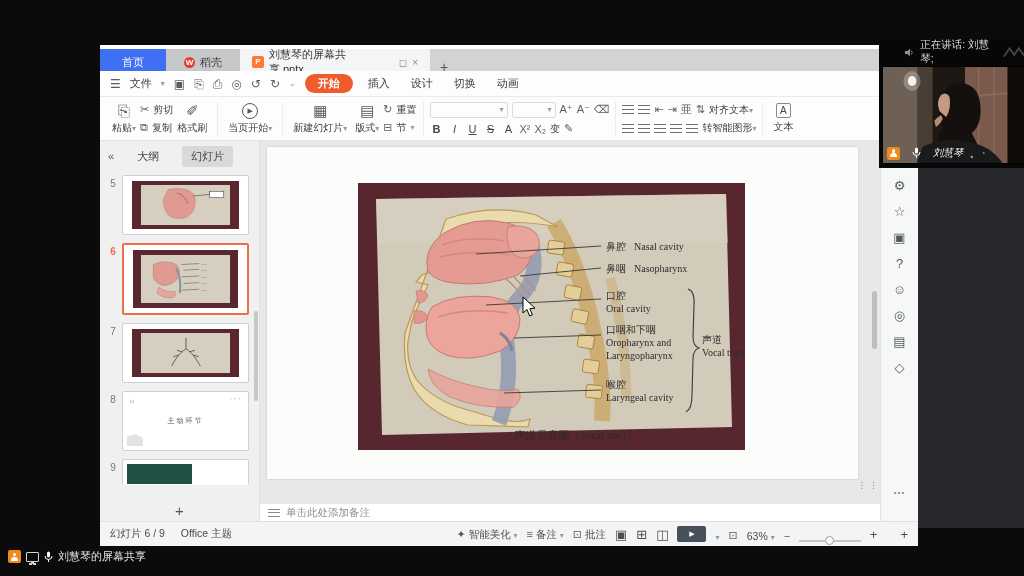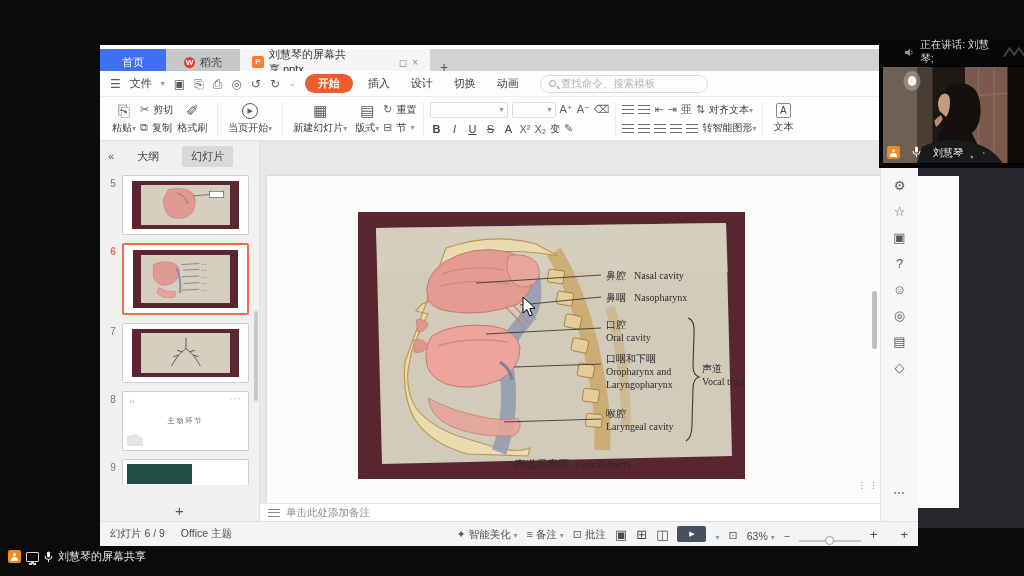--- a/index.html
+++ b/index.html
@@ -69,21 +69,21 @@
   .tphoto { position:absolute; inset:5px 9px; background:#5a2731; }
   .tpaper { position:absolute; inset:9% 8%; background:#d6cebf; }
   .quote-mark { position:absolute; left:6px; top:4px; color:#bdbdbd; font-size:13px; font-family:"Liberation Serif",serif; }
   .quote-dots { position:absolute; right:6px; top:1px; color:#b5b5b5; font-size:10px; letter-spacing:1px; }
   .quote-text { position:absolute; left:0; right:0; top:24px; text-align:center; font-size:7px; color:#555; letter-spacing:2px; }
   .quote-corner { position:absolute; left:4px; bottom:4px; width:16px; height:12px; background:#e3e3e3; clip-path:polygon(0 100%,100% 100%,100% 35%,55% 0,0 20%); }
   .teal-img { position:absolute; left:4px; top:4px; width:52%; height:20px; background:#1f4f45; }
   .sb-scroll { position:absolute; right:1px; top:170px; width:4px; height:90px; background:#c7c7c7; border-radius:2px; }
 
   .canvas { flex:1; background:#e7e8e9; position:relative; }
-  .slide { position:absolute; left:7px; top:6px; width:692px; height:332px; background:#fcfcfb; box-shadow:0 0 2px rgba(0,0,0,.18);margin-top:29px; }
+  .slide { position:absolute; left:7px; top:6px; width:591px; height:332px; background:#fcfcfb; box-shadow:0 0 2px rgba(0,0,0,.18); }
   .photo { position:absolute; left:91px; top:36px; width:387px; height:267px; }
   .canvas-scroll { position:absolute; right:3px; top:150px; width:5px; height:58px; background:#bdbdbd; border-radius:3px; }
   .canvas-vdots { position:absolute; right:2px; bottom:14px; color:#8a8a8a; font-size:9px; line-height:7px; text-align:center; }
 
   .strip { width:38px; background:#f6f7f7; border-left:1px solid #e3e3e3; display:flex; flex-direction:column; align-items:center; padding-top:12px; gap:13px; position:relative; }
   .strip .si { color:#55595e; font-size:13px; line-height:13px; }
   .strip-dots { position:absolute; bottom:6px; color:#8a8a8a; font-size:8px; letter-spacing:1px; }
 
   
   .bottomrow { position:absolute; left:0; top:458px; width:100%; height:18px; display:flex; }
@@ -105,21 +105,21 @@
   .knob { position:absolute; left:42%; top:-4px; width:9px; height:9px; background:#fafafa; border:1px solid #9d9d9d; border-radius:50%; }
   .zplus { font-size:13px; color:#4d4d4d; }
   .far-plus { margin-left:14px; font-size:13px; color:#4d4d4d; }
 
   
   .webcam { position:absolute; left:879px; top:40px; width:154px; height:128px; background:#070707; z-index:30;padding-left:19px; }
   .wc-head { height:24px; display:flex; align-items:center; gap:6px; padding:0 6px; }
   .wc-speak { color:#d9d9d9; font-size:10.5px; }
   .wc-mark { margin-left:auto; opacity:.55; }
   .wc-video { position:absolute; left:3px; top:26px; right:3px; bottom:4px; background:#151210; border:1px solid #000; overflow:hidden; }
-  .wc-tag { position:absolute; left:4px; bottom:3px; display:flex; align-items:flex-start; gap:12px; z-index:5; }
+  .wc-tag { position:absolute; left:4px; bottom:3px; display:flex; align-items:center; gap:12px; z-index:5;font-style:italic; }
   .wc-name { color:#f0f0f0; font-size:10px; text-shadow:0 0 2px #000; }
   .avatar-tile { width:13px; height:13px; background:#f08a1d; border-radius:2px; display:flex; align-items:center; justify-content:center; }
   .person { width:8px; height:8px; display:inline-block; position:relative; }
   .person::before { content:""; position:absolute; top:0; left:2.2px; width:3.6px; height:3.6px; border-radius:50%; background:#fff; }
   .person::after { content:""; position:absolute; bottom:0; left:.6px; width:6.8px; height:3.6px; border-radius:3.4px 3.4px 0 0; background:#fff; }
 
   
   .share { position:absolute; left:8px; top:549px; display:flex; align-items:center; gap:5px; z-index:30; }
   .share-text { color:#e9e9e9; font-size:11px; }
   .monitor { width:13px; height:10px; border:1.4px solid #d3d3d3; border-radius:1px; position:relative; }
@@ -162,24 +162,20 @@
       <span class="mb-ico">⎙</span>
       <span class="mb-ico">◎</span>
       <span class="mb-ico">↺</span>
       <span class="mb-ico">↻</span>
       <span class="caret">⌄</span>
       <span class="ribbon-tab active">开始</span>
       <span class="ribbon-tab">插入</span>
       <span class="ribbon-tab">设计</span>
       <span class="ribbon-tab">切换</span>
       <span class="ribbon-tab">动画</span>
-      <span class="searchbox">
-        <span class="mag"></span>
-        <span class="search-ph">查找命令、搜索模板</span>
-      </span>
     </div>
 
     <div class="toolbar">
       <div class="tb-col">
         <span class="big">⎘</span>
         <span class="tb-lab"><span>粘贴</span><span class="caret">▾</span></span>
       </div>
       <div class="tb-rows">
         <span class="tb-mini">
             <span class="ic">✂</span>

